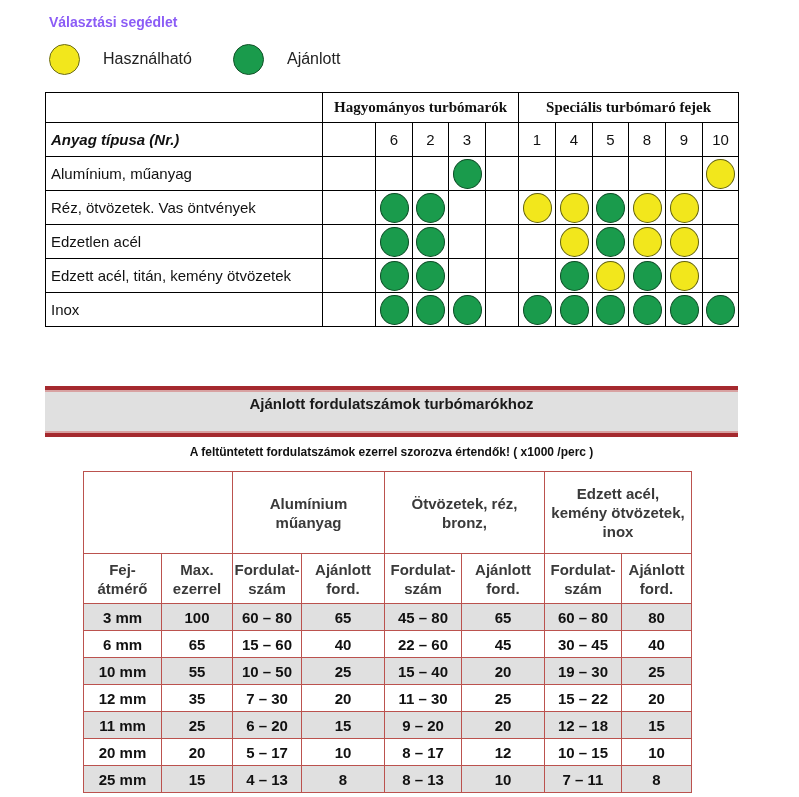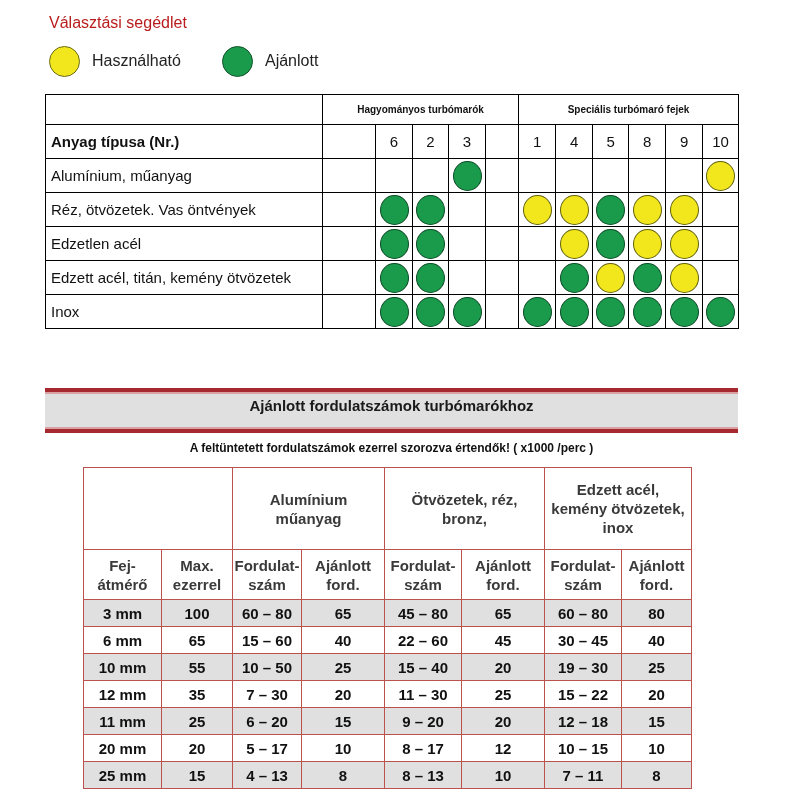--- a/index.html
+++ b/index.html
@@ -1,46 +1,46 @@
 <!DOCTYPE html>
 <html style="--recommended_green: #1a9b4c; --usable_yellow: #f2e71c; --banner_red: #a5292e; --table2_border: #bb524e; --row_shade: #e0e0e0;"><head>
 <meta charset="utf-8">
 <style>
   html,body{margin:0;padding:0;}
   body{
     width:799px;height:797px;background:#ffffff;color:#111;
     font-family:"Liberation Sans", sans-serif;overflow:hidden;position:relative;
   }
   .page-title{
-    margin:14px 0 0 49px;font-size:16px;font-weight:normal;color:#b91c1c;
+    margin:14px 0 0 49px;font-size:14px;font-weight:bold;color:#8b5cf6;
   }
   
   .legend{display:flex;align-items:center;margin:13px 0 0 49px;height:32px;}
   .lg-circle{width:31px;height:31px;border-radius:50%;box-sizing:border-box;flex:0 0 auto;}
   .lg-circle.use{background:var(--usable_yellow);border:1px solid #6b6b1a;}
   .lg-circle.rec{background:var(--recommended_green);border:1px solid #14532a;}
-  .lg-label{font-size:16px;margin-left:12px;color:#222;}
+  .lg-label{font-size:16px;margin-left:23px;color:#222;}
   .lg-circle.rec{margin-left:41px;}
   
   table.t1{border-collapse:collapse;table-layout:fixed;margin:17px 0 0 45px;width:693px;}
   .t1 td{border:1px solid #000;padding:0;font-size:15px;height:33px;overflow:hidden;vertical-align:middle;}
-  .t1 .grp{font-weight:bold;text-align:center;height:29px;font-size:10px;}
+  .t1 .grp{font-weight:bold;text-align:center;height:29px;font-size:15px;font-family:Liberation Serif, serif;}
   .t1 .mat{text-align:left;padding-left:5px;}
-  .t1 .rowhdr{font-weight:bold;}
+  .t1 .rowhdr{font-weight:bold;font-style:italic;}
   .t1 .num{text-align:center;}
   .t1 .dotcell{text-align:center;}
   .dot{display:inline-block;width:29px;height:30px;border-radius:50%;box-sizing:border-box;vertical-align:middle;}
   .dot.rec{background:var(--recommended_green);border:1px solid #0c4d26;}
   .dot.use{background:var(--usable_yellow);border:1px solid #62620f;}
   
   .banner{
     box-sizing:border-box;width:693px;margin:59px 0 0 45px;background:var(--row_shade);
     border-top:4px solid var(--banner_red);border-bottom:4px solid var(--banner_red);
     box-shadow:inset 0 2px 0 #d8a2a2, inset 0 -2px 0 #d8a2a2;
-    text-align:center;font-weight:bold;font-size:15px;color:#1a1a1a;padding:4px 0 14px 0;line-height:19px;
+    text-align:center;font-weight:bold;font-size:15px;color:#1a1a1a;padding:4px 0 20px 0;line-height:19px;
   }
   .note{width:693px;margin:8px 0 0 45px;text-align:center;font-weight:bold;font-size:12px;color:#111;}
   
   table.t2{border-collapse:collapse;table-layout:fixed;margin:12px 0 0 83px;width:608px;}
   .t2 td{border:1px solid var(--table2_border);padding:0;text-align:center;vertical-align:middle;
          font-size:15px;font-weight:bold;color:#111;}
   .t2 thead td{white-space:pre-line;color:#3a3a3a;line-height:19px;}
   .t2 .gh{height:81px;}
   .t2 .ch{height:49px;}
   .t2 tbody td{height:26px;}

